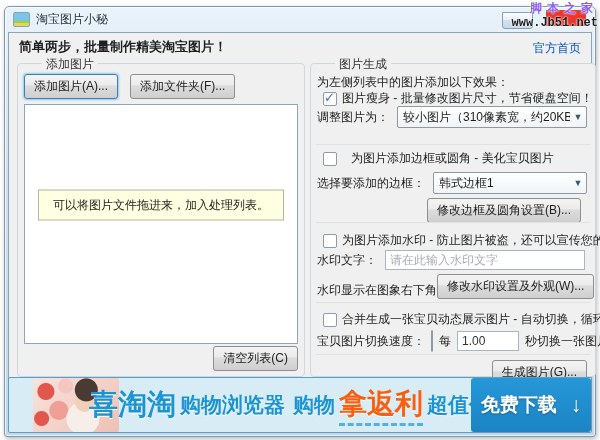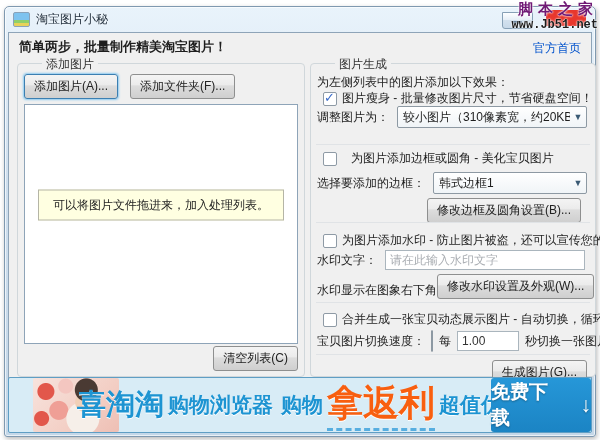--- a/index.html
+++ b/index.html
@@ -82,32 +82,32 @@
         radial-gradient(circle at 58% 75%,#f6efe9 0 16px,rgba(246,239,233,0) 17px),
         radial-gradient(circle at 15% 25%,#e2574b 0 8px,rgba(226,87,75,0) 9px),
         radial-gradient(circle at 30% 60%,#ef9f96 0 9px,rgba(239,159,150,0) 10px),
         radial-gradient(circle at 10% 75%,#e2574b 0 7px,rgba(226,87,75,0) 8px),
         radial-gradient(circle at 38% 15%,#f4c6c0 0 7px,rgba(244,198,192,0) 8px),
         linear-gradient(135deg,#f7e3dd,#f3cfc5 60%,#eebfb4);}
   .banner-text{position:absolute;left:118px;right:118px;top:0;bottom:0;display:flex;align-items:center;
                justify-content:center;gap:4px;white-space:nowrap;}
   .b-blue{color:#1d94d2;font-size:21px;font-weight:bold;text-shadow:0 1px 0 #fff;}
   .b-brand{color:#1d94d2;font-size:29px;font-weight:bold;text-shadow:0 1px 0 #fff;}
-  .b-orange{color:#f85f10;font-size:36px;font-weight:bold;text-shadow:0 1px 0 #fff;
+  .b-orange{color:#f85f10;font-size:28px;font-weight:bold;text-shadow:0 1px 0 #fff;
             border-bottom:3px dashed #57aee0;padding-bottom:0px;}
   .b-gap{width:10px;}
-  .banner-download{position:absolute;right:0;top:0;bottom:0;width:100px;background:linear-gradient(180deg,#2697d8,#1b84c4);
+  .banner-download{position:absolute;right:0;top:0;bottom:0;width:120px;background:linear-gradient(180deg,#2697d8,#1b84c4);
                    border-radius:3px;display:flex;align-items:center;justify-content:center;gap:14px;
                    color:#fff;font-size:19px;font-weight:bold;text-shadow:0 1px 2px rgba(0,0,0,.3);}
   .dl-arrow{font-size:21px;font-weight:bold;}
 
   
   .jb51{position:absolute;top:0;right:2px;width:118px;text-align:right;pointer-events:none;}
   .jb51-red{position:absolute;top:10px;right:12px;width:40px;height:16px;background:#e8372d;}
-  .jb51-line1{position:relative;font-size:15px;font-weight:bold;letter-spacing:5px;color:#701a75;
+  .jb51-line1{position:relative;font-size:12px;font-weight:bold;letter-spacing:5px;color:#8b5cf6;
               text-shadow:0 0 2px #fff,0 0 2px #fff;}
   .jb51-line2{position:relative;font-size:12px;font-weight:bold;color:#1c1c1c;
               font-family:"Liberation Mono","DejaVu Sans Mono",monospace;
               text-shadow:0 0 2px #fff,0 0 2px #fff;margin-top:-1px;}
 </style>
 </head>
 <body>
 
 <div class="window">
 

